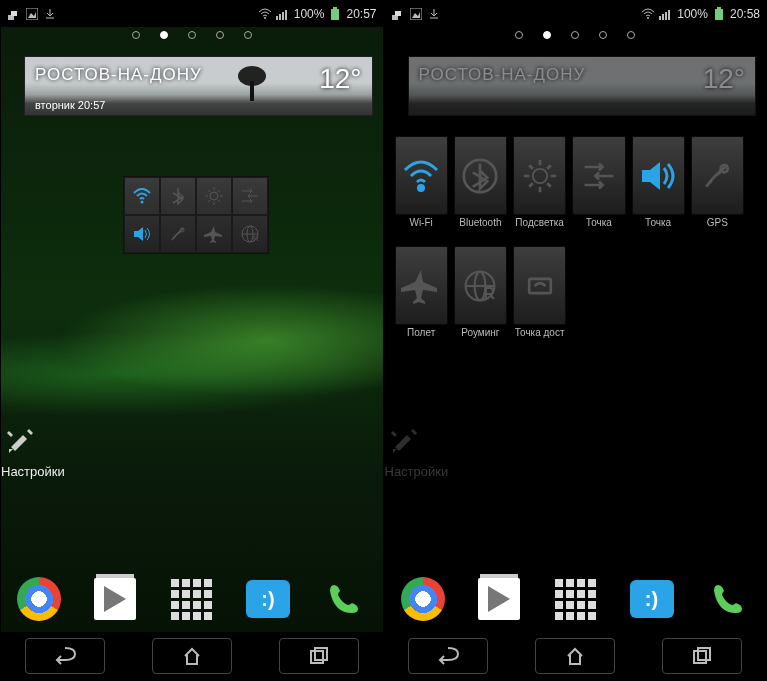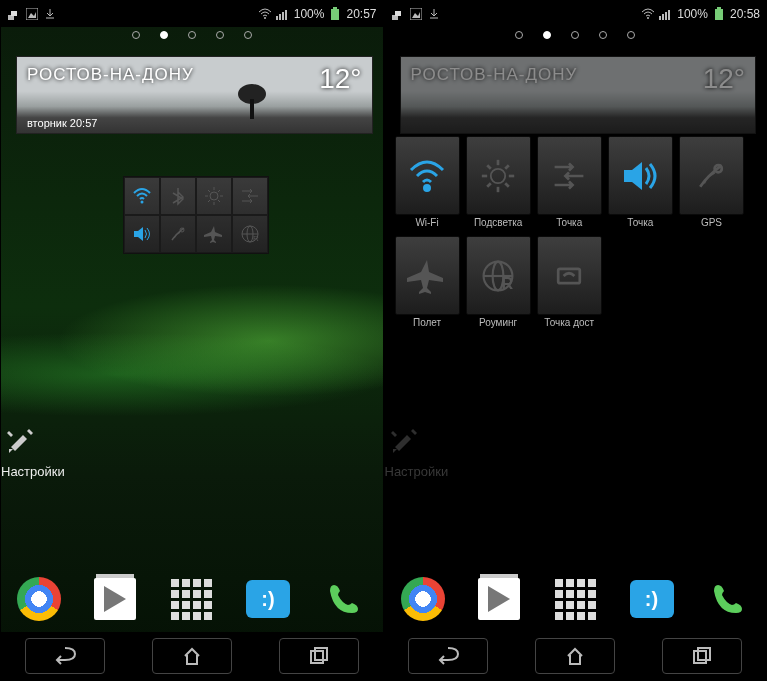--- a/index.html
+++ b/index.html
@@ -18,21 +18,21 @@
   .status { position:absolute; top:0; left:0; right:0; height:26px; background:#000; display:flex; align-items:center; color:#ddd; font-size:12px; padding:0 6px; }
   .status .sl { display:flex; gap:4px; align-items:center; }
   .status .sr { margin-left:auto; display:flex; gap:4px; align-items:center; }
   .st-ic { width:14px; height:14px; display:flex; align-items:center; justify-content:center; }
   
   .dots { position:absolute; top:30px; left:0; right:0; display:flex; justify-content:center; gap:20px; }
   .dot { width:8px; height:8px; border:1px solid #888; border-radius:50%; }
   .dot.fill { background:#fff; border-color:#fff; }
   .dot.ring { border-color:#aaa; }
   
-  .weather { position:absolute; top:55px; left:15px; right:10px; height:78px;
+  .weather { position:absolute; top:55px; left:23px; right:10px; height:60px;
     background:linear-gradient(#c8ccce,#c8ccce 45%,#9aa0a0 65%,#444 80%,#333);
     border:1px solid #222; color:#fff; }
   .weather .city { position:absolute; left:10px; top:8px; font-size:17px; letter-spacing:1px; text-shadow:0 0 4px #000; }
   .weather .temp { position:absolute; right:10px; top:6px; font-size:28px; font-weight:300; text-shadow:0 0 4px #000; }
   .weather .day { position:absolute; left:10px; bottom:4px; font-size:11px;margin-top:16px; }
   .tree { position:absolute; right:100px; bottom:14px; width:40px; height:35px; }
   
   .mini { position:absolute; top:175px; left:122px; width:146px; height:78px;
     background:linear-gradient(#3a3a3a,#222); border:1px solid #111; display:grid; grid-template-columns:repeat(4,1fr); grid-template-rows:1fr 1fr; }
   .mini .cell { display:flex; align-items:center; justify-content:center; border:1px solid #1a1a1a; }
@@ -51,21 +51,21 @@
   .play { background:#fff; width:42px; height:42px; position:relative; border-radius:2px; box-shadow:0 -6px 0 -2px #ccc; }
   .play:after { content:""; position:absolute; left:10px; top:8px; border-left:22px solid #777; border-top:13px solid transparent; border-bottom:13px solid transparent; }
   .apps-grid { display:grid; grid-template-columns:repeat(4,8px); grid-template-rows:repeat(4,8px); gap:3px; }
   .apps-grid span { background:#ddd; }
   .sms { background:#2aa4e6; color:#fff; width:44px; height:38px; border-radius:6px; display:flex; align-items:center; justify-content:center; font-weight:bold; font-size:20px; }
   .phone-ic { color:#5cce5c; }
   
   .nav { position:absolute; bottom:0; left:0; right:0; height:48px; background:#000; display:flex; justify-content:space-around; align-items:center; }
   .nav .nbtn { width:80px; height:36px; border:1px solid #444; border-radius:4px; display:flex; align-items:center; justify-content:center; color:#bbb; }
   
-  .qpanel { position:absolute; top:135px; left:10px; right:22px; display:grid; grid-template-columns:repeat(5,1fr); gap:8px 6px; }
+  .qpanel { position:absolute; top:135px; left:10px; right:22px; display:grid; grid-template-columns:repeat(6,1fr); gap:18px 6px; }
   .tile { height:92px; display:flex; flex-direction:column; align-items:center; }
   .tile .box { flex:1; width:100%; background:linear-gradient(#3e3e3e,#1d1d1d); border:1px solid #0a0a0a; display:flex; align-items:center; justify-content:center; border-radius:2px; }
   .tile .lbl { font-size:10px; color:#bbb; margin-top:2px; }
   .tile .on svg, .tile .on .gly { color:#2aa4e6; }
   .tile .off svg, .tile .off .gly { color:#555; }
   .highlight { border:4px solid #f00; border-radius:14px; }
   .weather.right { opacity:.55; }
   .dim-section { opacity:.55; }
 </style>
 </head>
@@ -331,20 +331,29 @@
         <div class="box on">
           <svg width="40" height="40" viewBox="0 0 40 40" stroke="currentColor" fill="none" stroke-width="3">
             <path d="M4 14 Q20 -2 36 14 M10 20 Q20 10 30 20 M16 26 Q20 22 24 26"></path>
             <circle cx="20" cy="32" r="2.5" fill="currentColor"></circle>
           </svg>
         </div>
         <div class="lbl">Wi-Fi</div>
       </div>
     <div class="tile">
         <div class="box off">
+          <svg width="36" height="36" viewBox="0 0 20 20" stroke="currentColor" fill="none" stroke-width="1.5">
+            <circle cx="10" cy="10" r="9"></circle>
+            <path d="M10 3v14l4-4-8-5m0 8l8-5-4-4"></path>
+          </svg>
+        </div>
+        <div class="lbl">Bluetooth</div>
+      </div>
+    <div class="tile">
+        <div class="box off">
           <svg width="36" height="36" viewBox="0 0 20 20" stroke="currentColor" fill="none">
             <circle cx="10" cy="10" r="4"></circle>
             <g stroke-width="1.5">
               <line x1="10" y1="1" x2="10" y2="4"></line>
               <line x1="10" y1="16" x2="10" y2="19"></line>
               <line x1="1" y1="10" x2="4" y2="10"></line>
               <line x1="16" y1="10" x2="19" y2="10"></line>
               <line x1="4" y1="4" x2="6" y2="6"></line>
               <line x1="14" y1="14" x2="16" y2="16"></line>
               <line x1="4" y1="16" x2="6" y2="14"></line>

